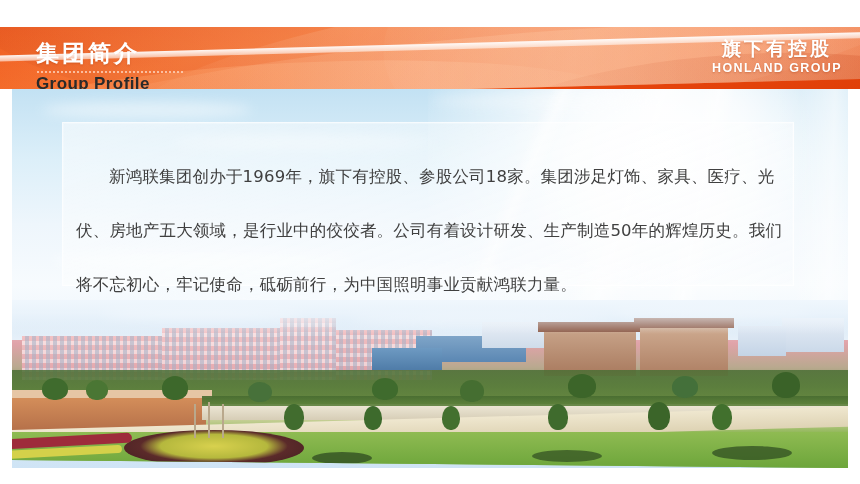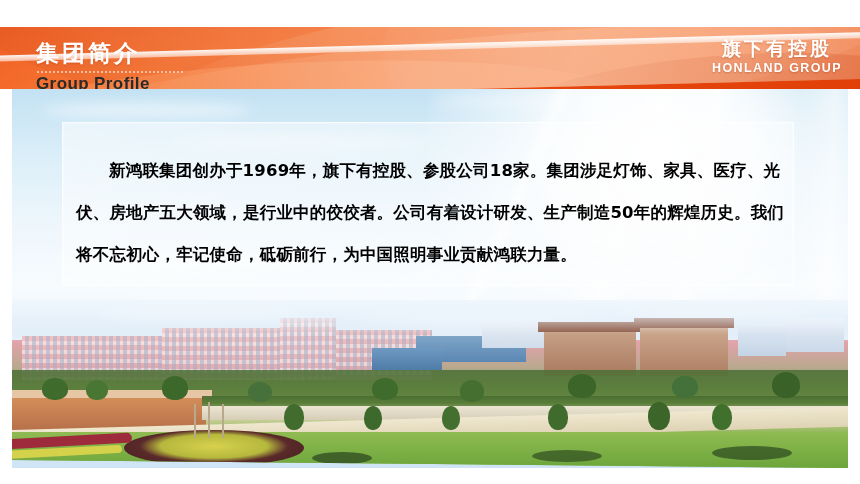--- a/index.html
+++ b/index.html
@@ -174,25 +174,24 @@
     background:linear-gradient(160deg,rgba(255,255,255,0.56) 0%,rgba(255,255,255,0.40) 40%,rgba(250,252,255,0.30) 100%);
     border:1px solid rgba(255,255,255,0.72);
     box-shadow:0 0 0 1px rgba(255,255,255,0.25) inset;
     box-sizing:border-box;
   }
   .panel-body{
     position:absolute;left:76px;top:150px;
     width:712px;
     font-family:"DejaVu Sans","Liberation Sans",sans-serif;
     font-size:16.5px;
-    line-height:42px;
-    color:#000000;
+    line-height:54px;
+    color:#404040;
     letter-spacing:0.2px;
     text-indent:2em;
-    font-weight:bold;
   }
 
   
   .photo-wrap{
     position:absolute;left:12px;top:300px;width:836px;height:168px;
     overflow:hidden;
   }
   .photo{
     position:absolute;inset:0;
     -webkit-clip-path:polygon(0 0,836px 0,836px 168px,0 160px);

